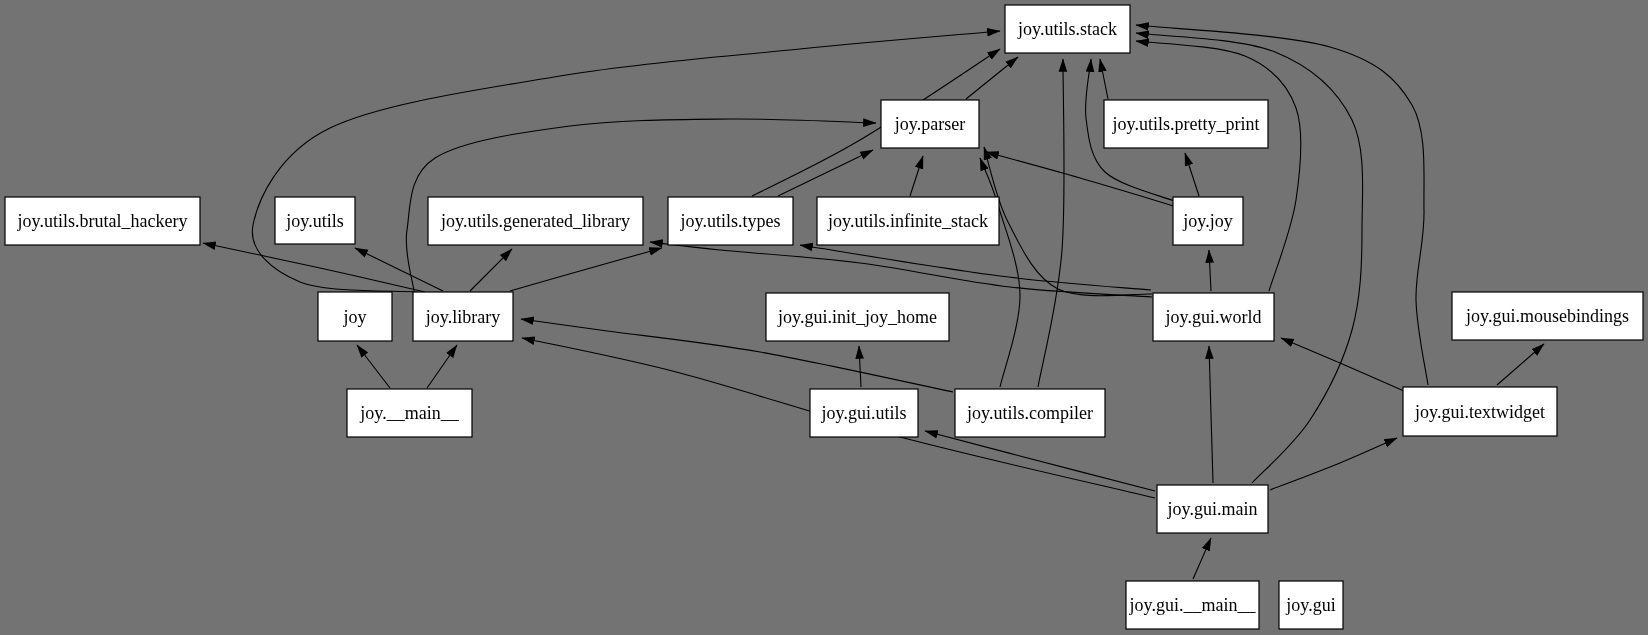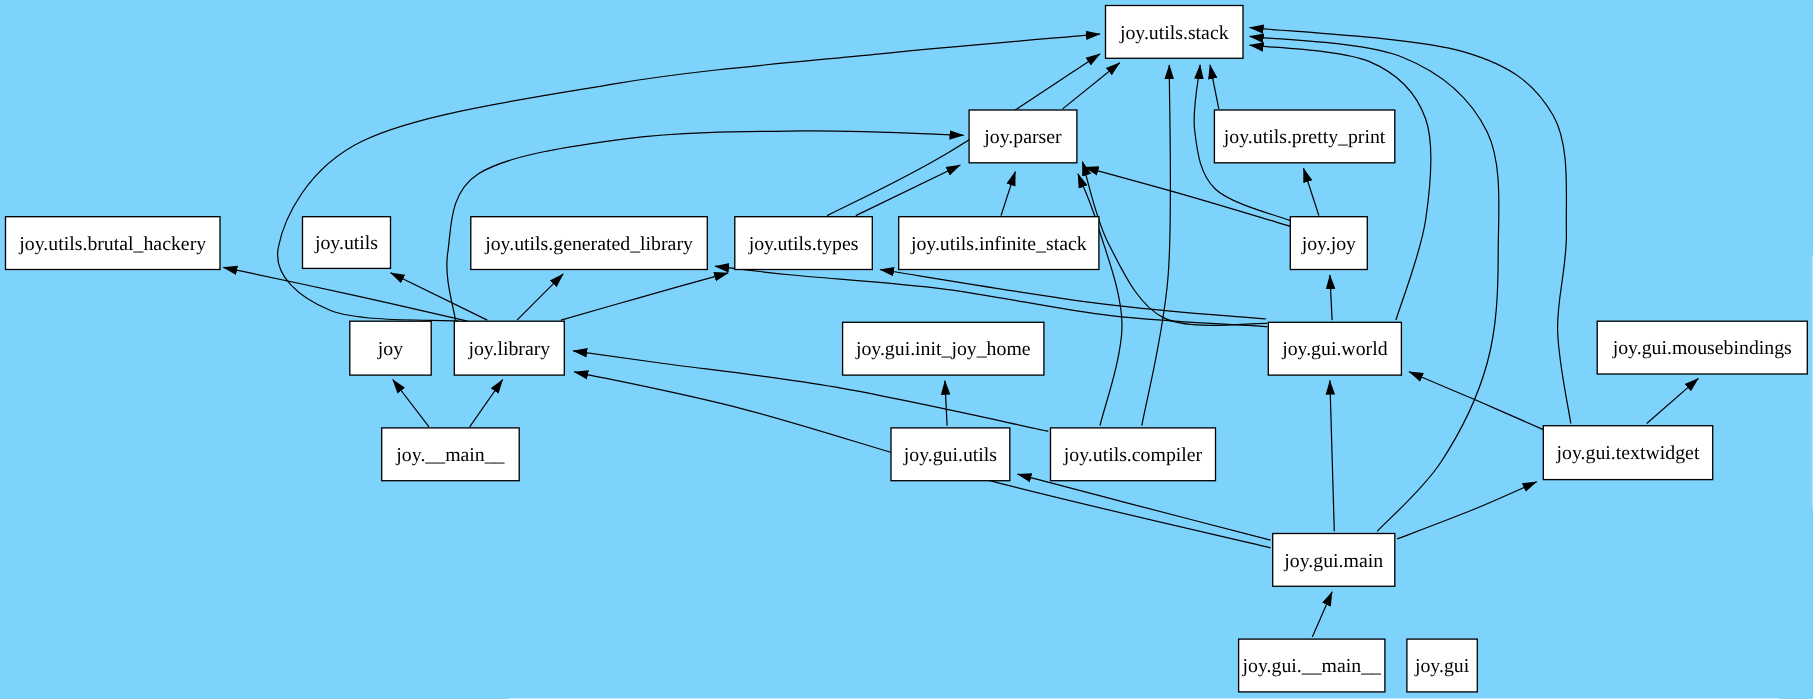--- a/index.html
+++ b/index.html
@@ -4,21 +4,21 @@
 <style>
   html, body {
     margin: 0;
     padding: 0;
     background: #ffffff;
   }
   .canvas-wrap {
     width: 1648px;
     height: 635px;
     position: relative;
-    background: #7dd3fc;
+    background: #737373;
     overflow: hidden;
   }
   svg {
     display: block;
   }
   .edge-path {
     fill: none;
     stroke: #000000;
     stroke-width: 1.1;
   }

